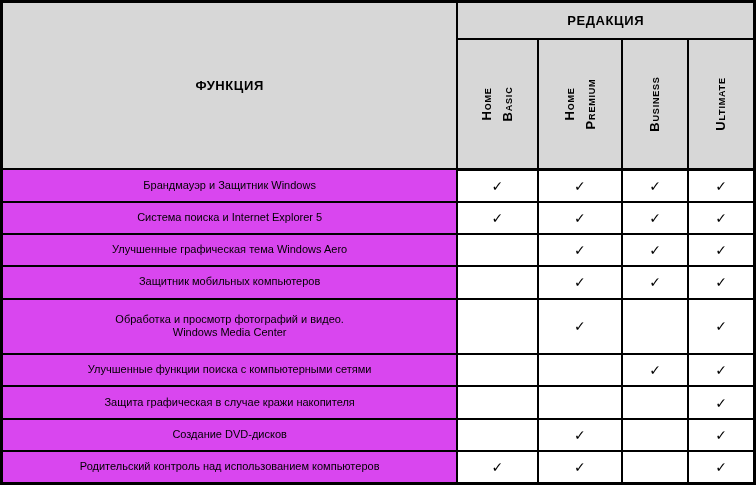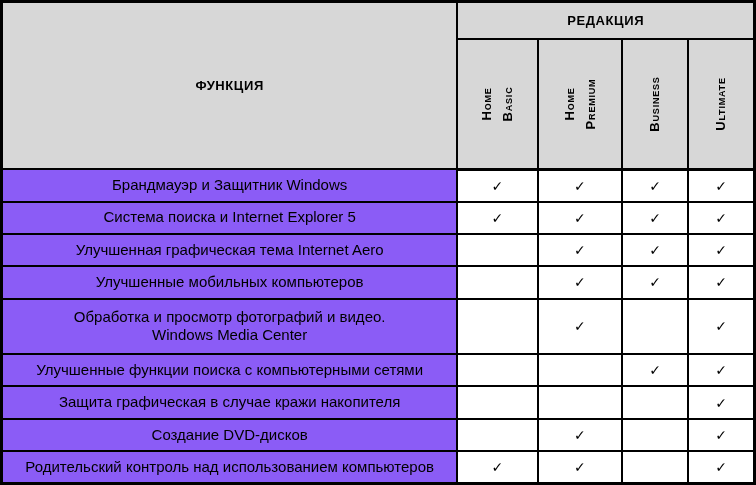--- a/index.html
+++ b/index.html
@@ -61,26 +61,26 @@
     text-align: center;
     font-size: 13px;
     font-weight: bold;
     font-variant: small-caps;
     letter-spacing: 0.8px;
     line-height: 1.65;
     white-space: pre-line;
   }
   
   td.feature {
-    font-size: 15px;
+    font-size: 11px;
     text-align: center;
     vertical-align: middle;
     white-space: pre-line;
     line-height: 1.25;
-    background: #8b5cf6;
+    background: #d946ef;
   }
   td.check {
     text-align: center;
     vertical-align: middle;
     font-family: "DejaVu Sans", sans-serif;
     font-size: 14px;
     background: #ffffff;
   }
   tr.row { height: 32px; }
   tr.row-tall { height: 55px; }
@@ -128,28 +128,28 @@
         <td class="check"><span>✓</span></td>
       </tr>
       <tr class="row">
         <td class="feature">Система поиска и Internet Explorer 5</td>
         <td class="check"><span>✓</span></td>
         <td class="check"><span>✓</span></td>
         <td class="check"><span>✓</span></td>
         <td class="check"><span>✓</span></td>
       </tr>
       <tr class="row">
-        <td class="feature">Улучшенная графическая тема Internet Aero</td>
+        <td class="feature">Улучшенные графическая тема Windows Aero</td>
         <td class="check"><span></span></td>
         <td class="check"><span>✓</span></td>
         <td class="check"><span>✓</span></td>
         <td class="check"><span>✓</span></td>
       </tr>
       <tr class="row">
-        <td class="feature">Улучшенные мобильных компьютеров</td>
+        <td class="feature">Защитник мобильных компьютеров</td>
         <td class="check"><span></span></td>
         <td class="check"><span>✓</span></td>
         <td class="check"><span>✓</span></td>
         <td class="check"><span>✓</span></td>
       </tr>
       <tr class="row-tall">
         <td class="feature">Обработка и просмотр фотографий и видео.
 Windows Media Center</td>
         <td class="check"><span></span></td>
         <td class="check"><span>✓</span></td>

